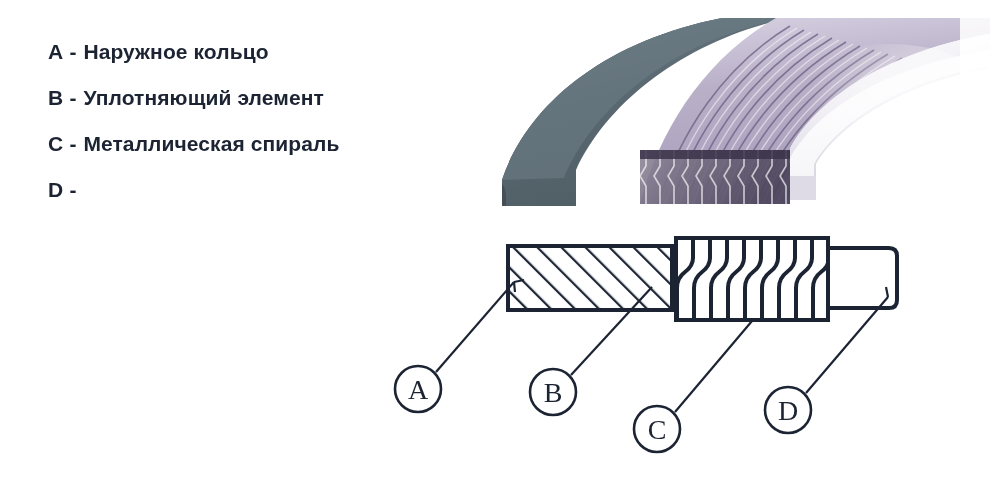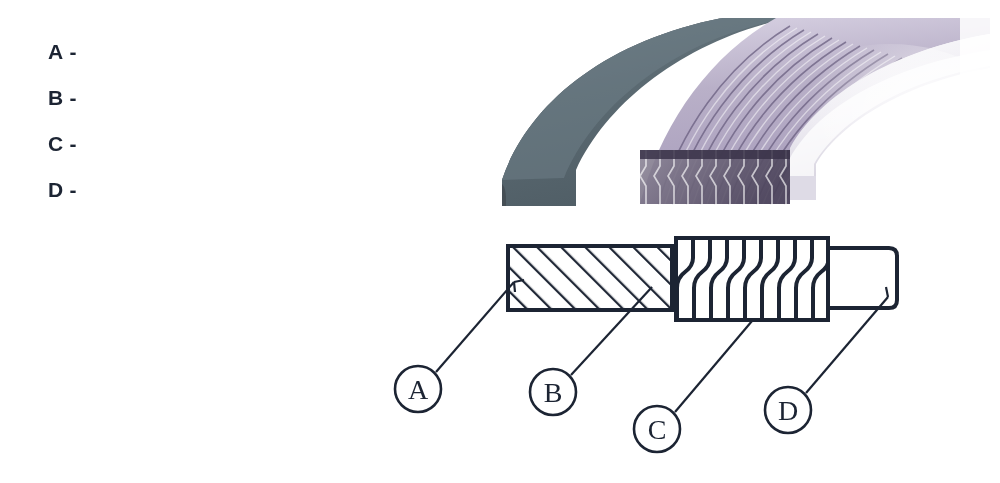--- a/index.html
+++ b/index.html
@@ -69,28 +69,31 @@
 </style>
 </head>
 <body>
 
 <div id="page">
 
   <div id="legend">
     <div class="legend-row">
       <span class="legend-key">A</span>
       <span class="legend-dash">-</span>
+      <span class="legend-label">Наружное кольцо</span>
     </div>
     <div class="legend-row">
       <span class="legend-key">B</span>
       <span class="legend-dash">-</span>
+      <span class="legend-label">Уплотняющий элемент</span>
     </div>
     <div class="legend-row">
       <span class="legend-key">C</span>
       <span class="legend-dash">-</span>
+      <span class="legend-label">Металлическая спираль</span>
     </div>
     <div class="legend-row">
       <span class="legend-key">D</span>
       <span class="legend-dash">-</span>
     </div>
   </div>
 
   <svg id="photo" viewBox="0 0 510 212">
     <defs>
       <clipPath id="ringClip">

